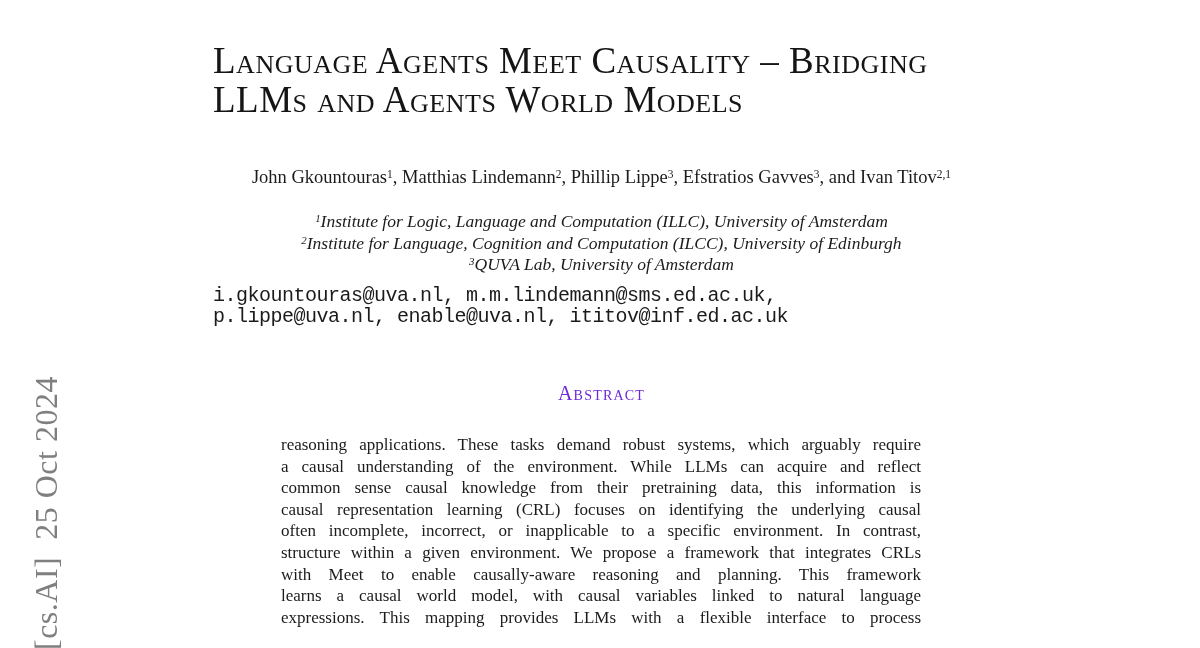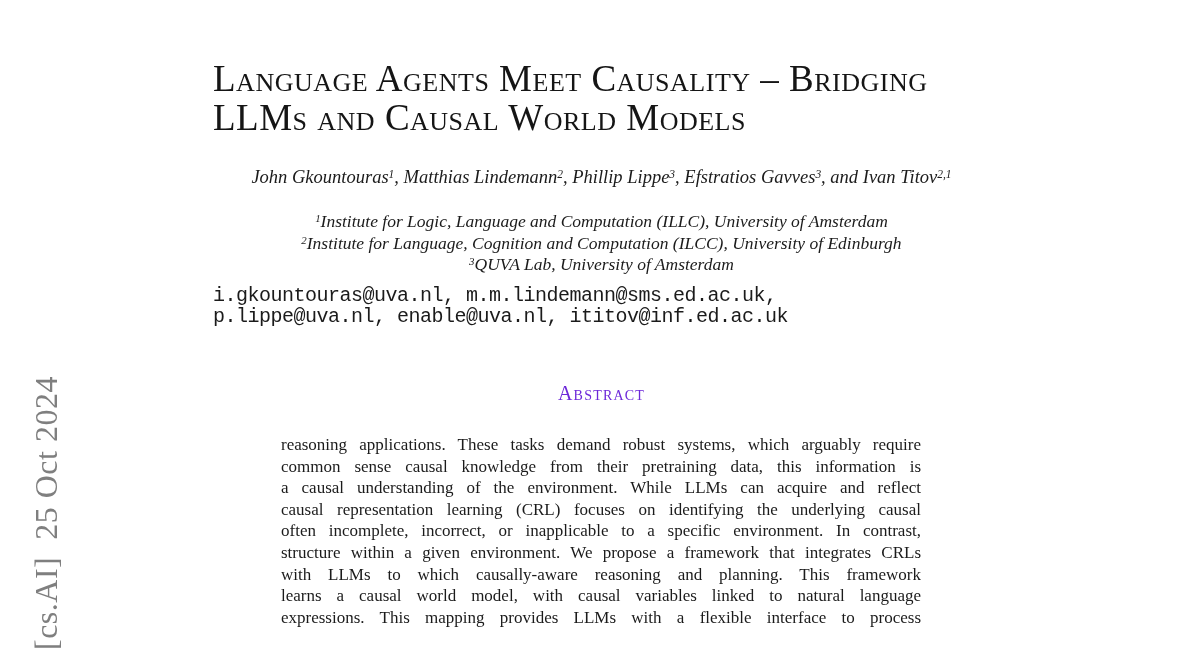--- a/index.html
+++ b/index.html
@@ -20,37 +20,36 @@
     transform: rotate(-90deg);
     font-size: 32px;
     line-height: 1.05;
     color: #7f7f7f;
     white-space: pre;
     letter-spacing: 0.5px;
   }
   .title {
     position: absolute;
     left: 213px;
-    top: 59px;
+    top: 41px;
     width: 800px;
     font-size: 37px;
     line-height: 39px;
     font-variant: small-caps;
     letter-spacing: 0.5px;
     color: #151515;
   }
   .authors {
     position: absolute;
     left: 213px;
     top: 166px;
     width: 777px;
     text-align: center;
     font-size: 18.5px;
     line-height: 22px;
-    font-style: italic;
   }
   .affiliations {
     position: absolute;
     left: 213px;
     top: 211px;
     width: 777px;
     text-align: center;
     font-size: 17.5px;
     line-height: 21.7px;
     font-style: italic;
@@ -97,43 +96,43 @@
 </style>
 </head>
 <body>
 
 <div class="page">
 
   <div class="arxiv-banner">[cs.AI]  25 Oct 2024</div>
 
   <div class="title">
     <div>Language Agents Meet Causality – Bridging</div>
-    <div>LLMs and Causal World Models</div>
+    <div>LLMs and Agents World Models</div>
   </div>
 
   <div class="authors">John Gkountouras<sup class="sup">1</sup>, Matthias Lindemann<sup class="sup">2</sup>, Phillip Lippe<sup class="sup">3</sup>, Efstratios Gavves<sup class="sup">3</sup>, and Ivan Titov<sup class="sup">2,1</sup></div>
 
   <div class="affiliations">
       <div><sup class="sup">1</sup>Institute for Logic, Language and Computation (ILLC), University of Amsterdam</div>
       <div><sup class="sup">2</sup>Institute for Language, Cognition and Computation (ILCC), University of Edinburgh</div>
       <div><sup class="sup">3</sup>QUVA Lab, University of Amsterdam</div>
     </div>
 
   <div class="emails">
     <div>i.gkountouras@uva.nl, m.m.lindemann@sms.ed.ac.uk,</div>
     <div>p.lippe@uva.nl, enable@uva.nl, ititov@inf.ed.ac.uk</div>
   </div>
 
   <div class="abstract-heading">Abstract</div>
 
   <div class="abstract">
     <div class="abs-line">reasoning applications. These tasks demand robust systems, which arguably require</div>
+    <div class="abs-line">a causal understanding of the environment. While LLMs can acquire and reflect</div>
     <div class="abs-line">common sense causal knowledge from their pretraining data, this information is</div>
-    <div class="abs-line">a causal understanding of the environment. While LLMs can acquire and reflect</div>
     <div class="abs-line">causal representation learning (CRL) focuses on identifying the underlying causal</div>
     <div class="abs-line">often incomplete, incorrect, or inapplicable to a specific environment. In contrast,</div>
     <div class="abs-line">structure within a given environment. We propose a framework that integrates CRLs</div>
-    <div class="abs-line">with LLMs to which causally-aware reasoning and planning. This framework</div>
+    <div class="abs-line">with Meet to enable causally-aware reasoning and planning. This framework</div>
     <div class="abs-line">learns a causal world model, with causal variables linked to natural language</div>
     <div class="abs-line">expressions. This mapping provides LLMs with a flexible interface to process</div>
   </div>
 
 </div>
 
 </body></html>

